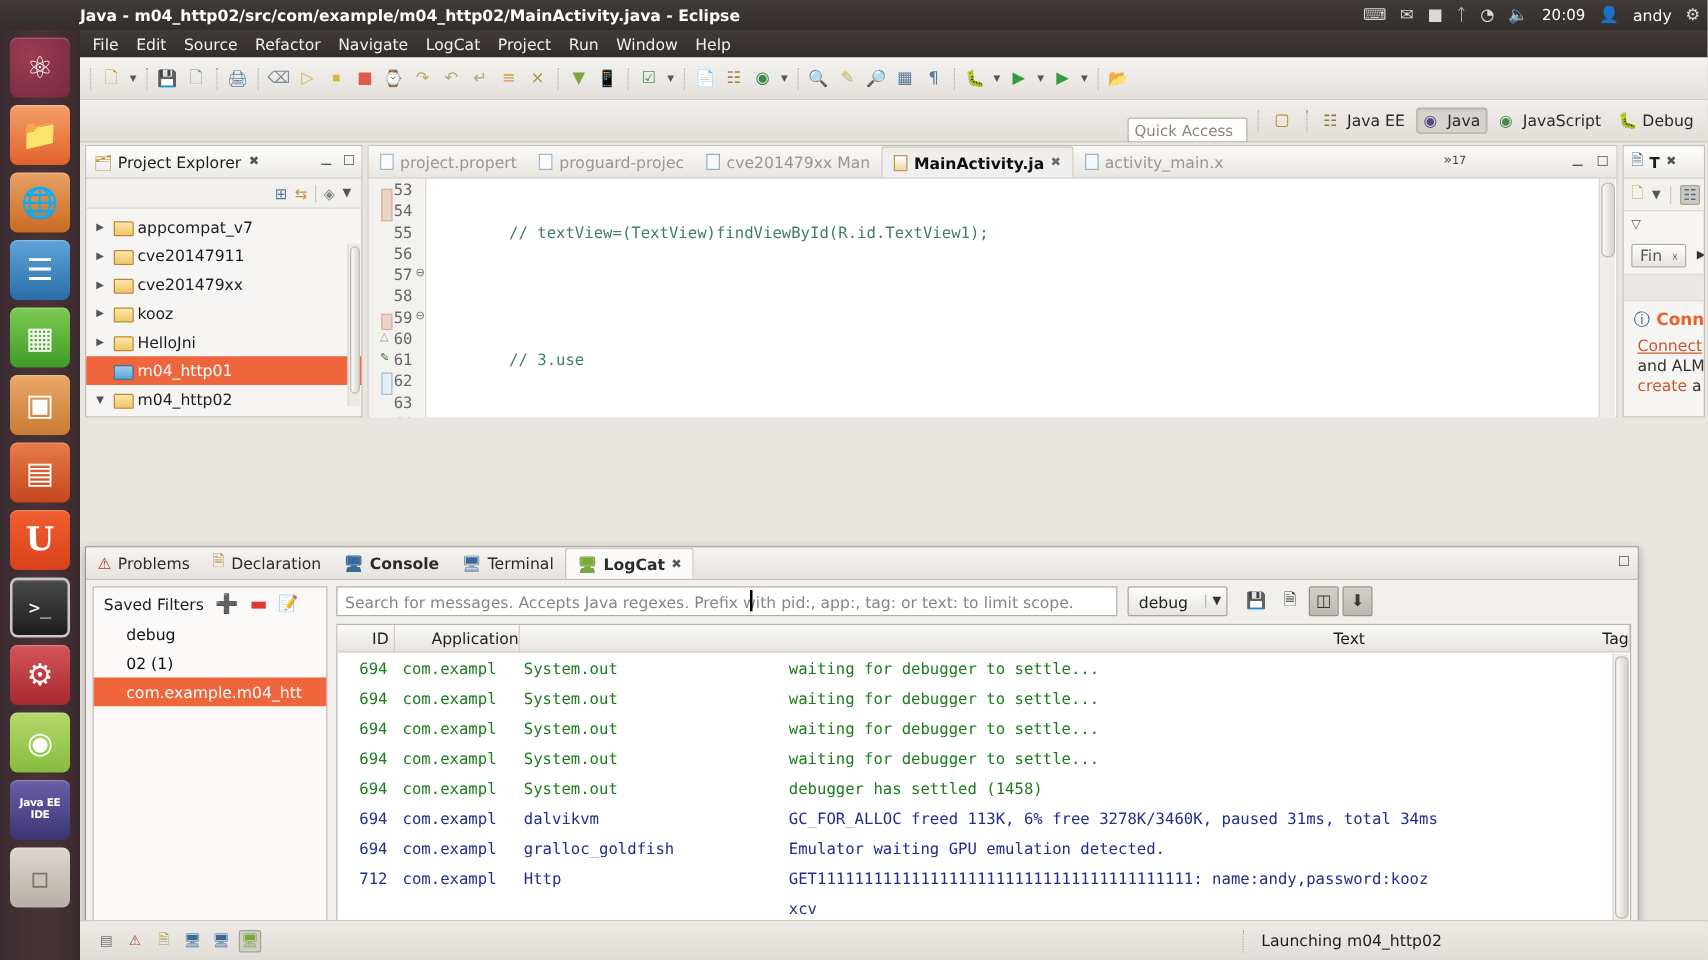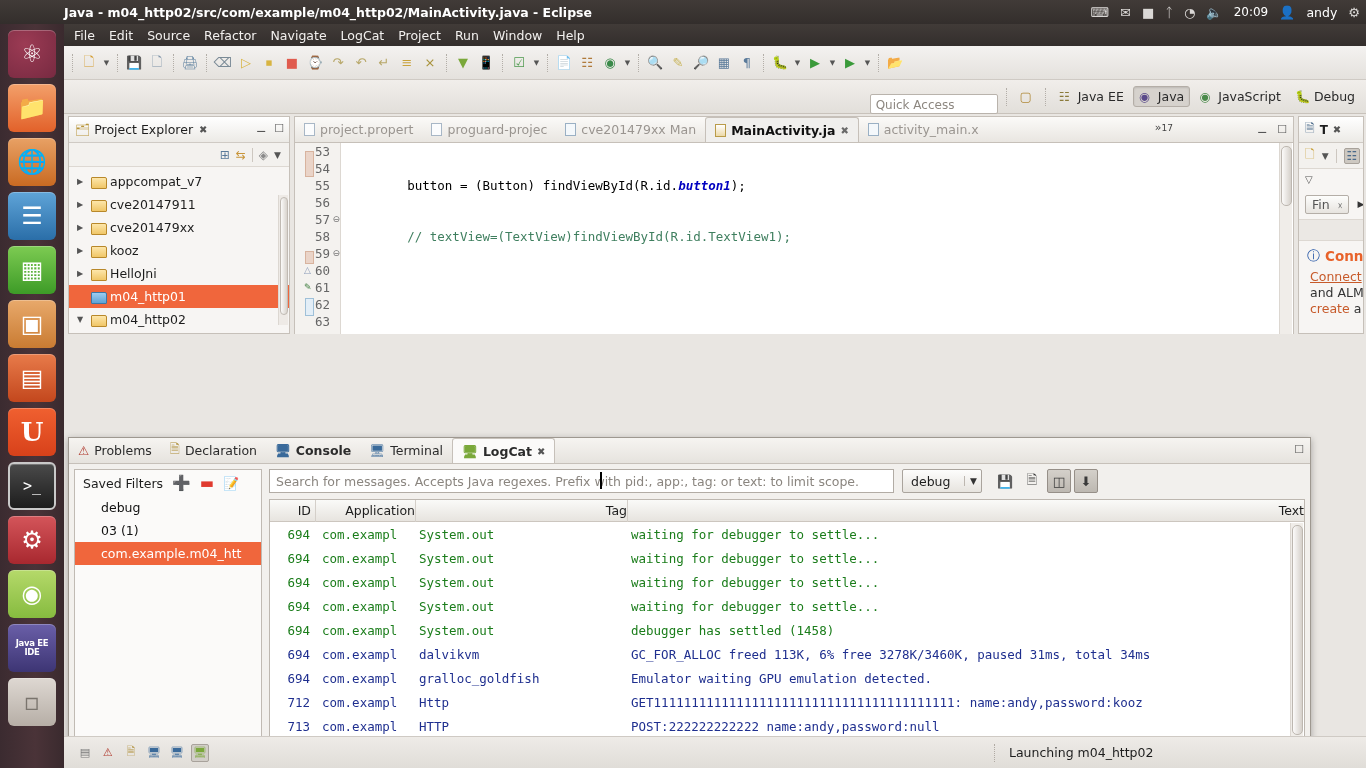--- a/index.html
+++ b/index.html
@@ -87,21 +87,21 @@
   .tbarrow { width: 11px; height: 24px; display:flex; align-items:center;
              justify-content:center; font-size: 7px; color:#555; }
 
   #toolbar2 {
     height: 34px; background: linear-gradient(to bottom,#f1eeeb,#e2dfda);
     border-bottom: 1px solid #c8c2bb;
     display: flex; align-items: center; justify-content: flex-end;
     padding-right: 6px; gap: 4px;
   }
   #quick-access {
-    width: 128px; height: 20px; background: #fff; border: 1px solid #b9b3ac;
+    width: 96px; height: 20px; background: #fff; border: 1px solid #b9b3ac;
     border-radius: 2px; color: #8d8780; font-size: 12px;
     padding: 1px 5px; line-height: 18px; margin-top: 14px;
   }
   .persp {
     display: flex; align-items: center; gap: 4px;
     padding: 2px 5px; border-radius: 3px; font-size: 12.5px; color: #2a2a2a;
   }
   .persp.active { background: #d6d2cd; border: 1px solid #b4aea7;
                   box-shadow: inset 0 1px 2px rgba(0,0,0,.12); }
   .persp-ico { width: 15px; height: 15px; display: inline-block; }
@@ -562,21 +562,20 @@
           <div class="lnum" style="top:102px">59</div>
           <div class="fold" style="top:102px">⊖</div>
           <div class="lnum" style="top:119px">60</div>
           <div class="lnum" style="top:136px">61</div>
           <div class="lnum" style="top:153px">62</div>
           <div class="lnum" style="top:170px">63</div>
           <div class="lnum" style="top:187px">64</div>
         </div>
 
         <div id="code">
-          <div><span>        button = (Button) findViewById(R.id.</span><span class="fld">button1</span><span>);</span></div>
           <div><span class="cm">        // textView=(TextView)findViewById(R.id.TextView1);</span></div>
           <div>&nbsp;</div>
           <div><span class="cm">        // 3.use</span></div>
           
           
           
           
           
           
           
@@ -663,21 +662,21 @@
           <div id="filters-head">
             <span>Saved Filters</span>
             <span class="fplus">➕</span>
             <span class="fminus">▬</span>
             <span style="color:#3a3a3a;font-size:13px">📝</span>
           </div>
           <div class="frow">
             <span>debug</span>
           </div>
           <div class="frow">
-            <span>03 (1)</span>
+            <span>02 (1)</span>
           </div>
           <div class="frow sel">
             <span>com.example.m04_htt</span>
           </div>
 
         </div>
 
         <div id="lc-search">Search for messages. Accepts Java regexes. Prefix with pid:, app:, tag: or text: to limit scope.</div>
         <div id="lc-caret"></div>
 
@@ -688,22 +687,22 @@
 
         <span class="lcbtn" style="left:924px">💾</span>
         <span class="lcbtn" style="left:951px">🗎</span>
         <span class="lcbtn pressed" style="left:978px">◫</span>
         <span class="lcbtn pressed" style="left:1005px">⬇</span>
 
         <div id="lc-table">
           <div id="lc-head">
             <div class="hc" style="width:46px;text-align:right;padding-right:4px;padding-left:0">ID</div>
             <div class="hc" style="width:100px">Application</div>
+            <div class="hc" style="flex:1;border-right:none">Text</div>
             <div class="hc" style="width:212px">Tag</div>
-            <div class="hc" style="flex:1;border-right:none">Text</div>
           </div>
 
           <div class="lrow">
             <span class="c-id lv-debug">694</span>
             <span class="c-app lv-debug">com.exampl</span>
             <span class="c-tag lv-debug">System.out</span>
             <span class="c-text lv-debug">waiting for debugger to settle...</span>
           </div>
           <div class="lrow">
             <span class="c-id lv-debug">694</span>
@@ -739,20 +738,26 @@
             <span class="c-id lv-info">694</span>
             <span class="c-app lv-info">com.exampl</span>
             <span class="c-tag lv-info">gralloc_goldfish</span>
             <span class="c-text lv-info">Emulator waiting GPU emulation detected.</span>
           </div>
           <div class="lrow">
             <span class="c-id lv-info">712</span>
             <span class="c-app lv-info">com.exampl</span>
             <span class="c-tag lv-info">Http</span>
             <span class="c-text lv-info">GET1111111111111111111111111111111111111111: name:andy,password:kooz</span>
+          </div>
+          <div class="lrow">
+            <span class="c-id lv-info"></span>
+            <span class="c-app lv-info"></span>
+            <span class="c-tag lv-info"></span>
+            <span class="c-text lv-info">xcv</span>
           </div>
           <div class="lrow">
             <span class="c-id lv-info">713</span>
             <span class="c-app lv-info">com.exampl</span>
             <span class="c-tag lv-info">HTTP</span>
             <span class="c-text lv-info">POST:222222222222 name:andy,password:null</span>
           </div>
 
           <div id="lc-vscroll">
             <div class="thumb"></div>

